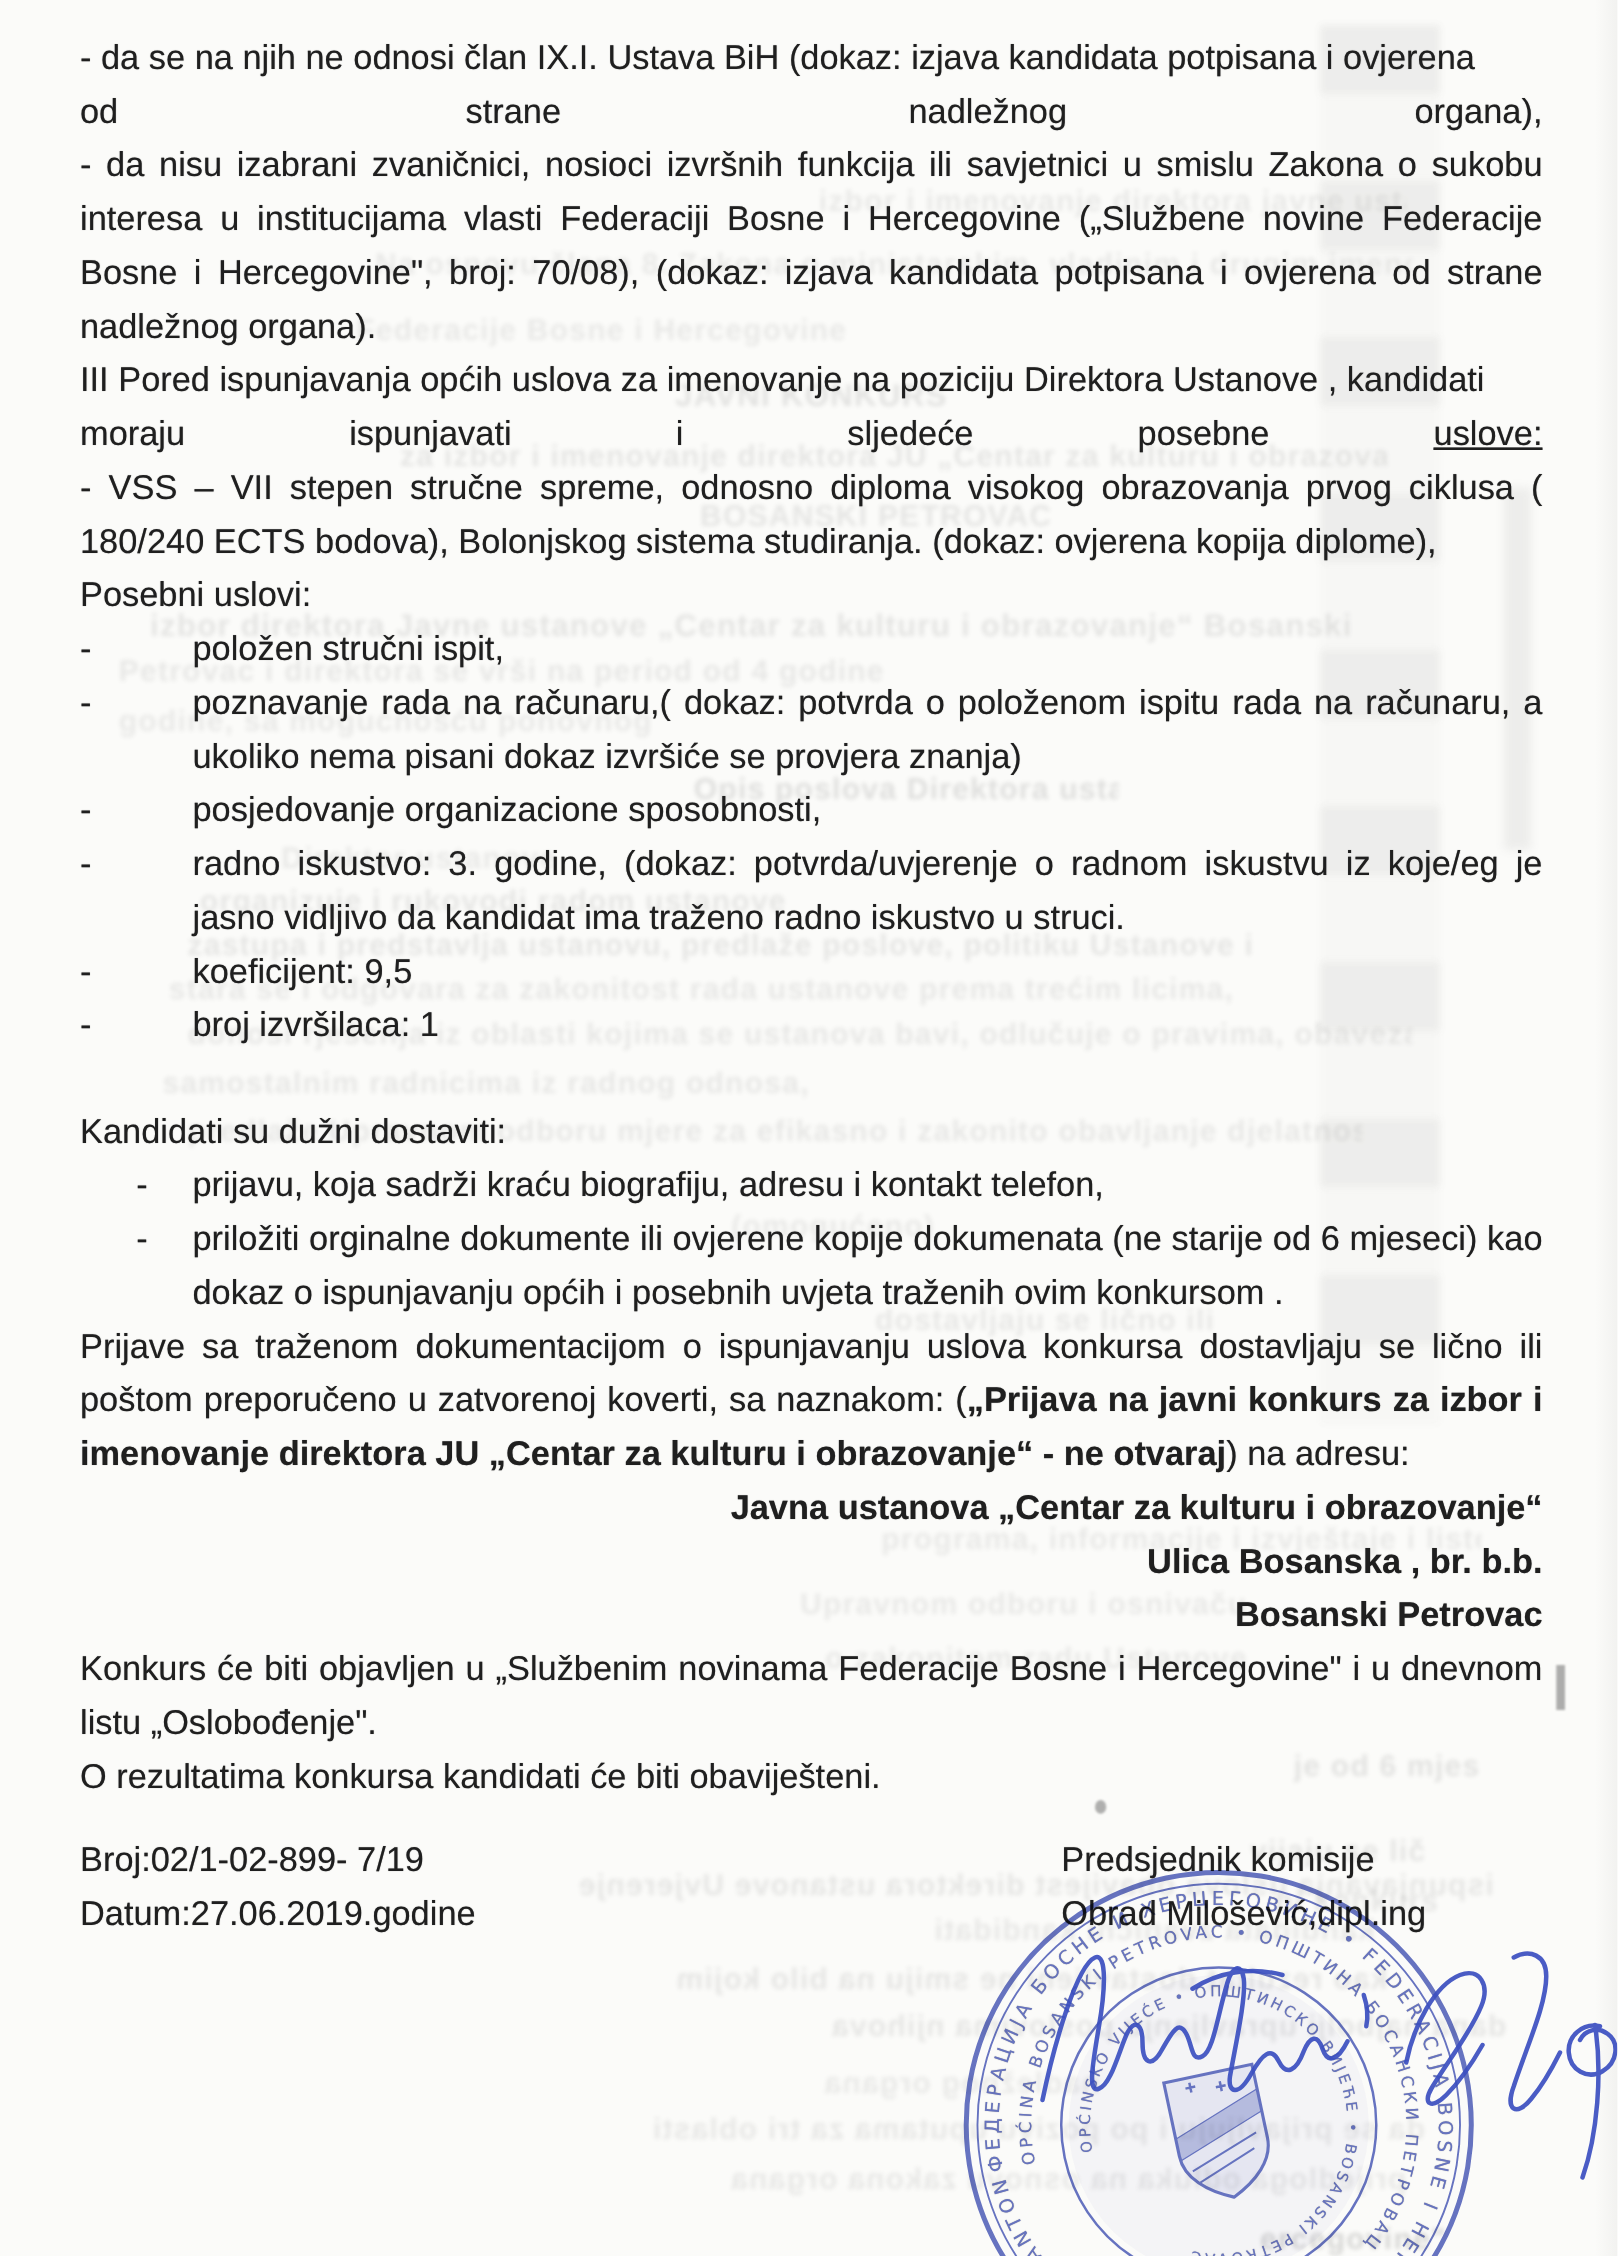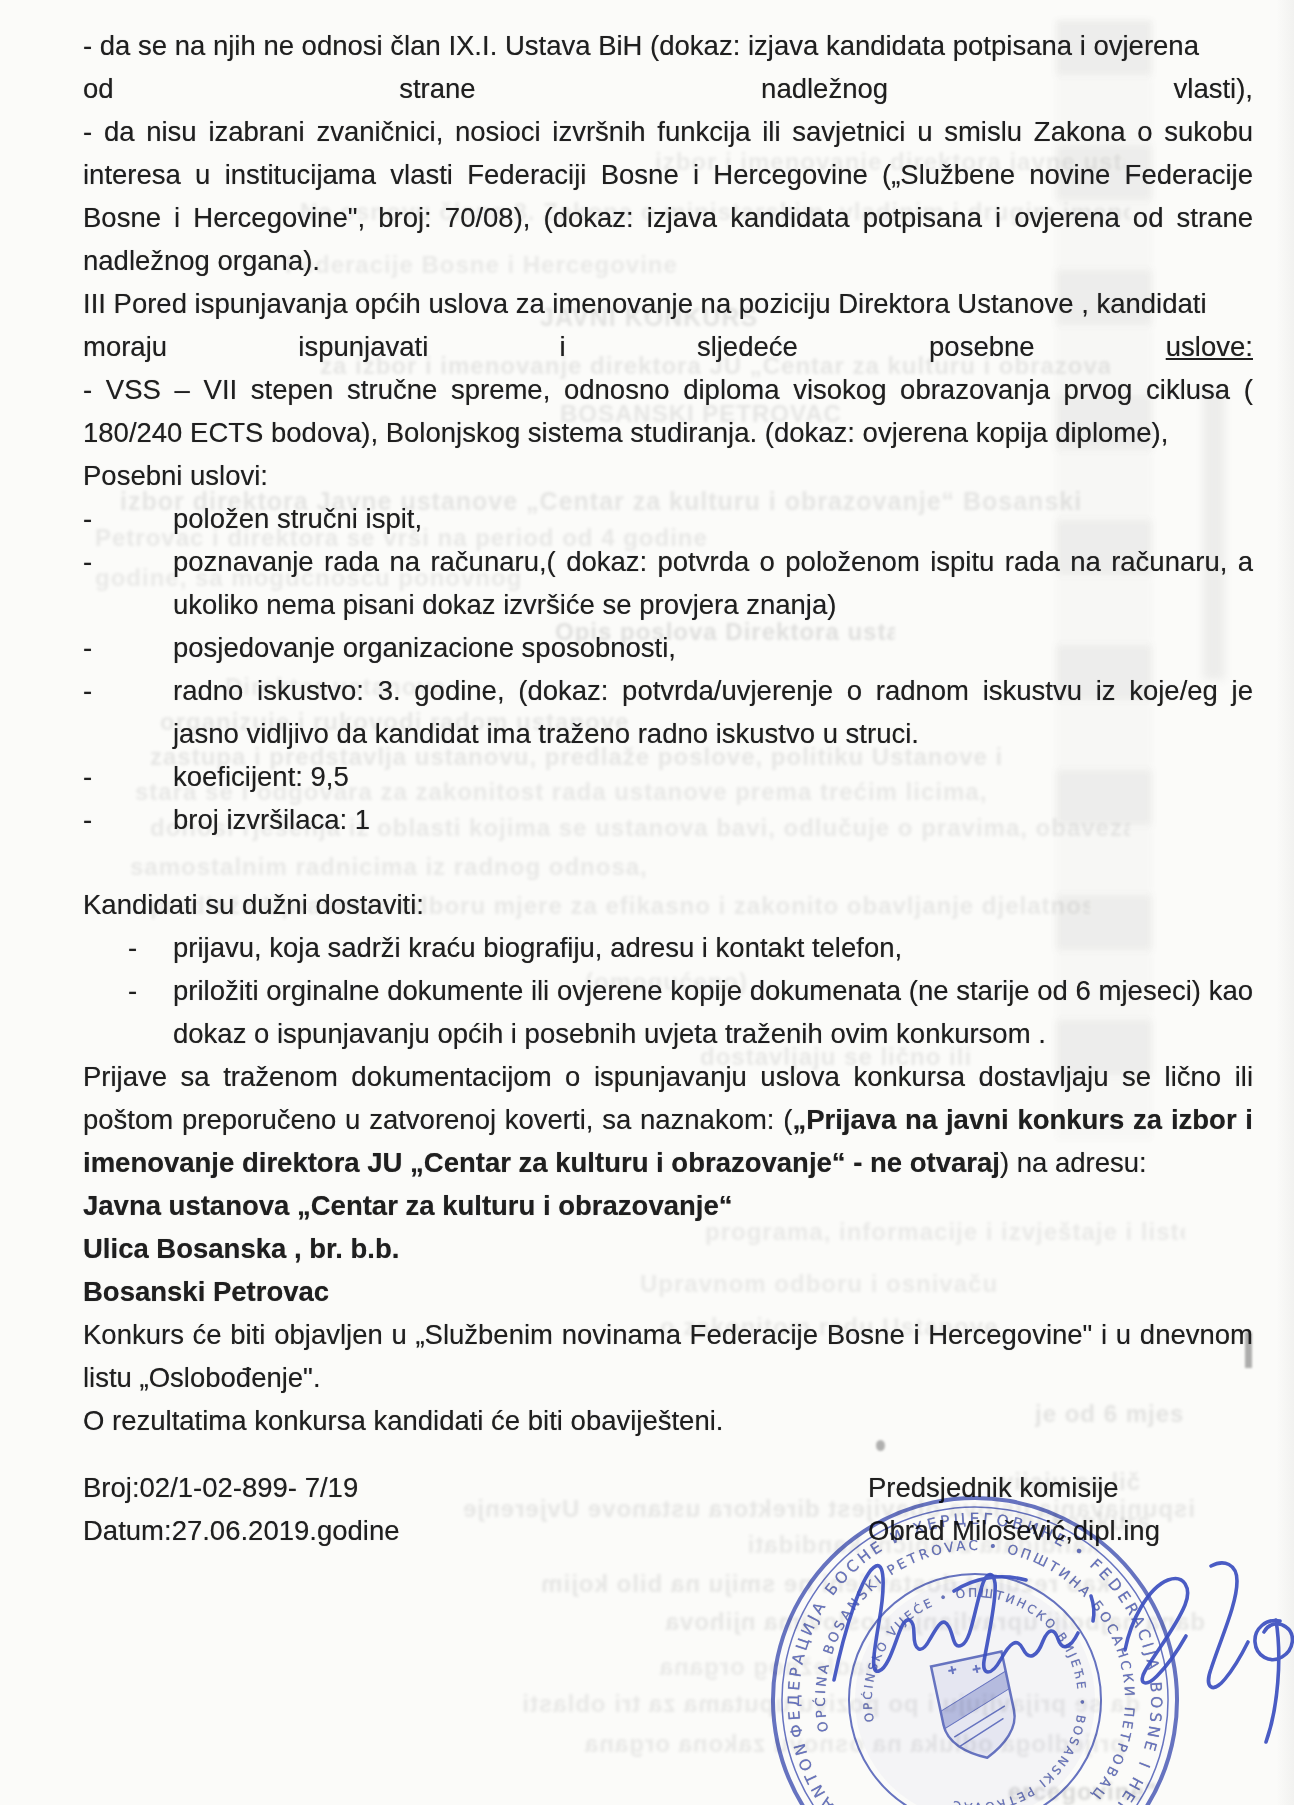--- a/index.html
+++ b/index.html
@@ -10,32 +10,32 @@
   }
   html,body{margin:0;padding:0;}
   body{background:#fbfbf9;}
   .page{
     position:relative;width:1294px;height:1805px;overflow:hidden;
     background:var(--paper);
     font-family:"Liberation Sans","DejaVu Sans",sans-serif;
     color:var(--ink);font-size:27.5px;line-height:43px;
     text-shadow:0 0 .7px rgba(25,25,25,.55);
   }
-  .content{position:absolute;left:83px;top:24px;width:1170px;z-index:3;}
+  .content{position:absolute;left:64px;top:24px;width:1170px;z-index:3;}
   .para{margin:0;}
   .just{text-align:justify;}
   .flexline{display:flex;justify-content:space-between;}
   .underline{text-decoration:underline;}
   .bullet-row{display:flex;}
   .bullet-row .dash{flex:0 0 90px;}
   .bullet-row .btxt{flex:1;text-align:justify;}
   .sub-row{display:flex;}
   .sub-row .dash{flex:0 0 45px;margin-left:45px;}
   .sub-row .btxt{flex:1;}
-  .center-bold{text-align:left;font-weight:700;}
+  .center-bold{text-align:right;font-weight:700;}
   b,.bold{font-weight:700;}
   .gap-lg{margin-top:42px;}
   .sig-row{display:flex;margin-top:24px;justify-content:center;}
   .sig-left{flex:1;}
   .sig-right{width:385px;}
   
   .bleed-layer{position:absolute;inset:0;z-index:1;pointer-events:none;}
   .bleed{
     position:absolute;font-weight:700;color:#4e4e4e;white-space:nowrap;
     overflow:hidden;filter:blur(1.6px);letter-spacing:1px;text-shadow:none;
@@ -109,21 +109,21 @@
   <div class="edge-right"></div>
 
   <div class="content">
 
     <div class="para">- da se na njih ne odnosi član IX.I. Ustava BiH (dokaz: izjava kandidata potpisana i ovjerena</div>
     <div class="para flexline">
 
     <span>od</span>
         <span>strane</span>
         <span>nadležnog</span>
-        <span>vlasti),</span>
+        <span>organa),</span>
       </div>
 
     <div class="para just">- da nisu izabrani zvaničnici, nosioci izvršnih funkcija ili savjetnici u smislu Zakona o sukobu interesa u institucijama vlasti Federaciji Bosne i Hercegovine („Službene novine Federacije Bosne i Hercegovine", broj: 70/08), (dokaz: izjava kandidata potpisana i ovjerena od strane nadležnog organa).</div>
 
     <div class="para">III Pored ispunjavanja općih uslova za imenovanje na poziciju Direktora Ustanove , kandidati</div>
     <div class="para flexline">
       <span>moraju</span>
       <span>ispunjavati</span>
       <span>i</span>
       <span>sljedeće</span>

